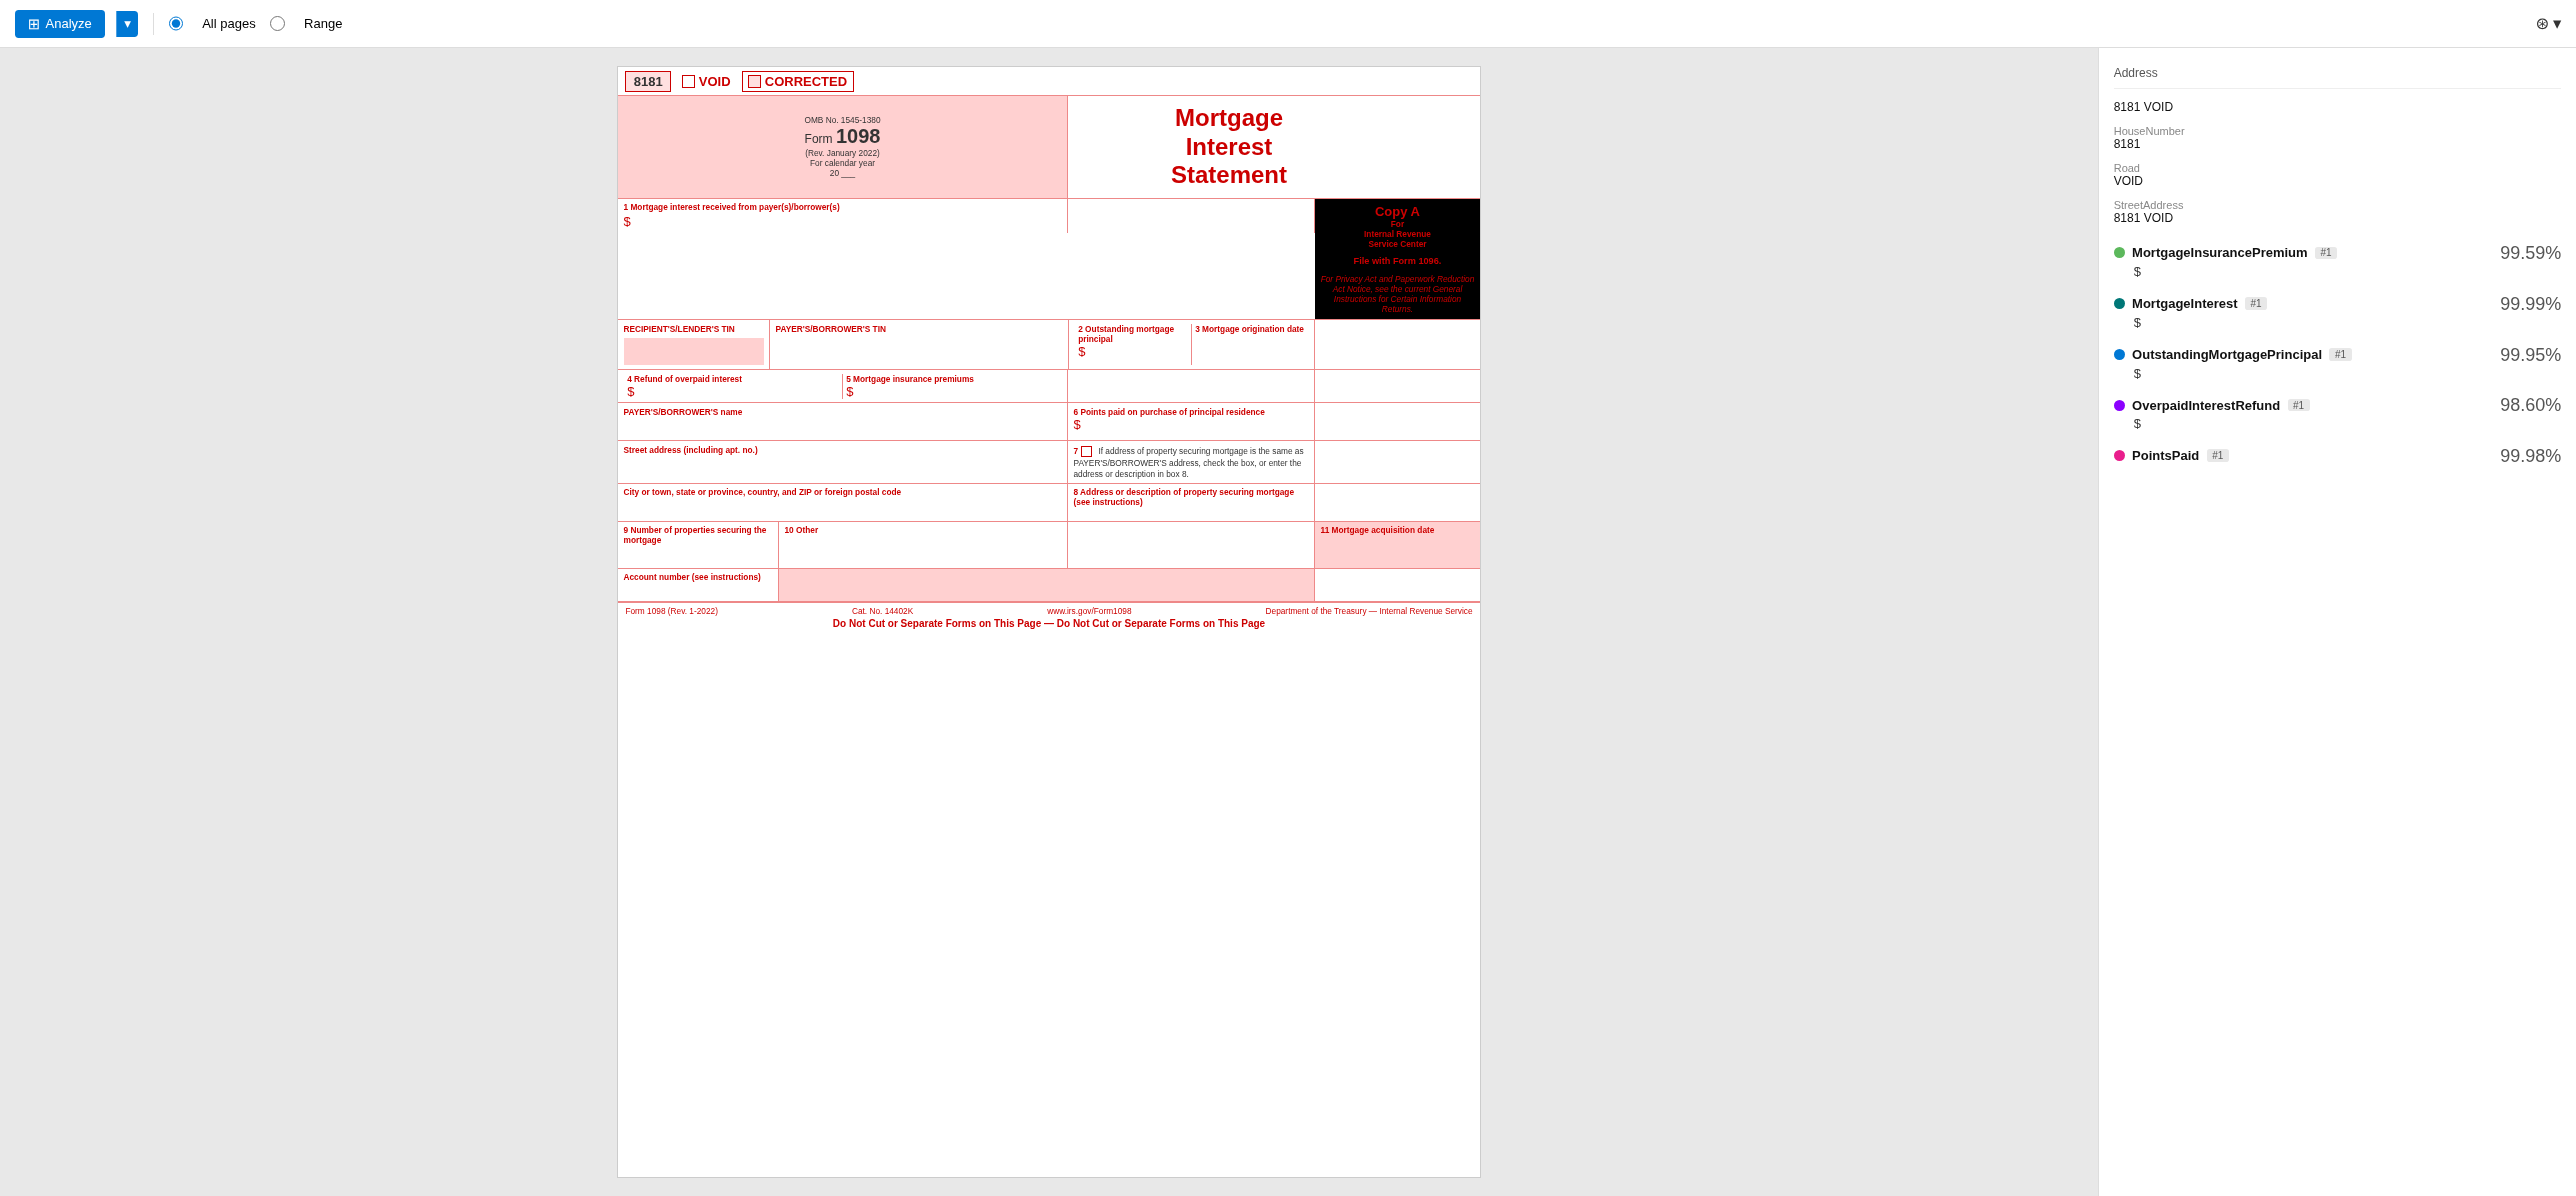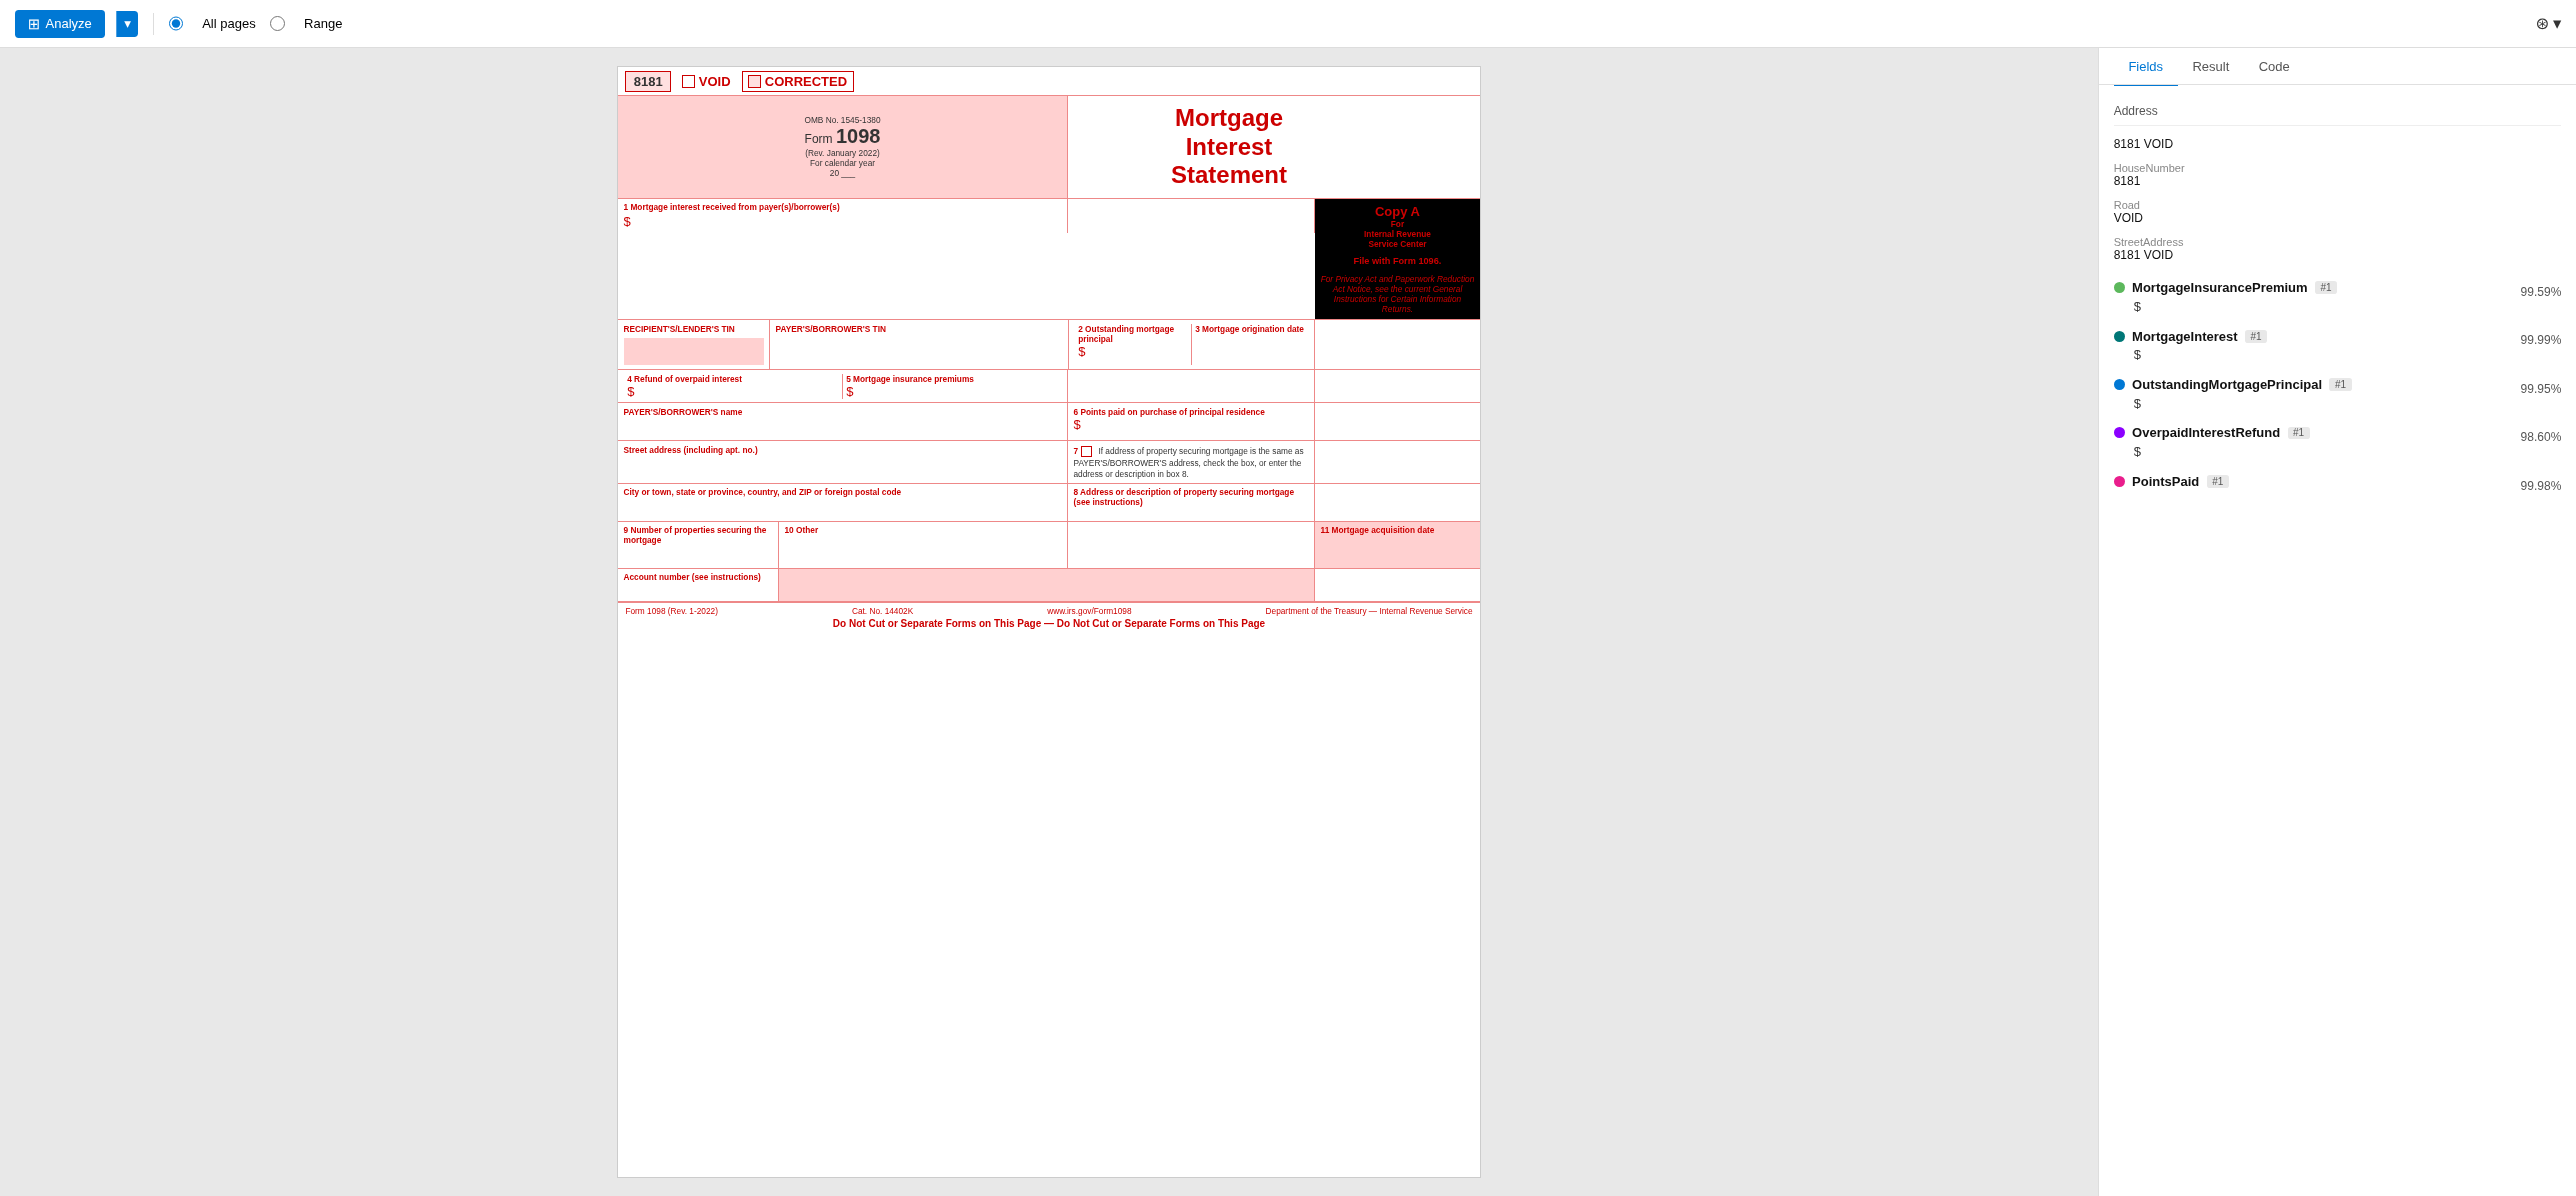--- a/index.html
+++ b/index.html
@@ -219,21 +219,21 @@
     }
     .field-tag {
       background: #e8e8e8;
       border-radius: 2.8px;
       padding: 0.9px 5.5px;
       font-size: 10px;
       color: #555;
       font-weight: normal;
     }
     .field-confidence {
-      font-size: 12px;
+      font-size: 18px;
       color: #555;
       margin-left: auto;
     }
     .field-value {
       font-size: 13px;
       color: #333;
       padding-left: 20px;
     }
 
     .dot {
@@ -466,25 +466,20 @@
           <span>www.irs.gov/Form1098</span>
           <span>Department of the Treasury — Internal Revenue Service</span>
         </div>
         <div class="form-footer-bottom">Do Not Cut or Separate Forms on This Page — Do Not Cut or Separate Forms on This Page</div>
       </div>
 
     </div>
   </div>
 
   <div class="right-panel">
-    <div class="panel-tabs">
-      <div class="panel-tab active">Fields</div>
-      <div class="panel-tab">Result</div>
-      <div class="panel-tab">Code</div>
-    </div>
     <div class="panel-content">
 
       <div class="address-header">
         <span>Address</span>
       </div>
 
       <div class="sub-field">
         <div class="sub-field-value">8181 VOID</div>
       </div>
 

